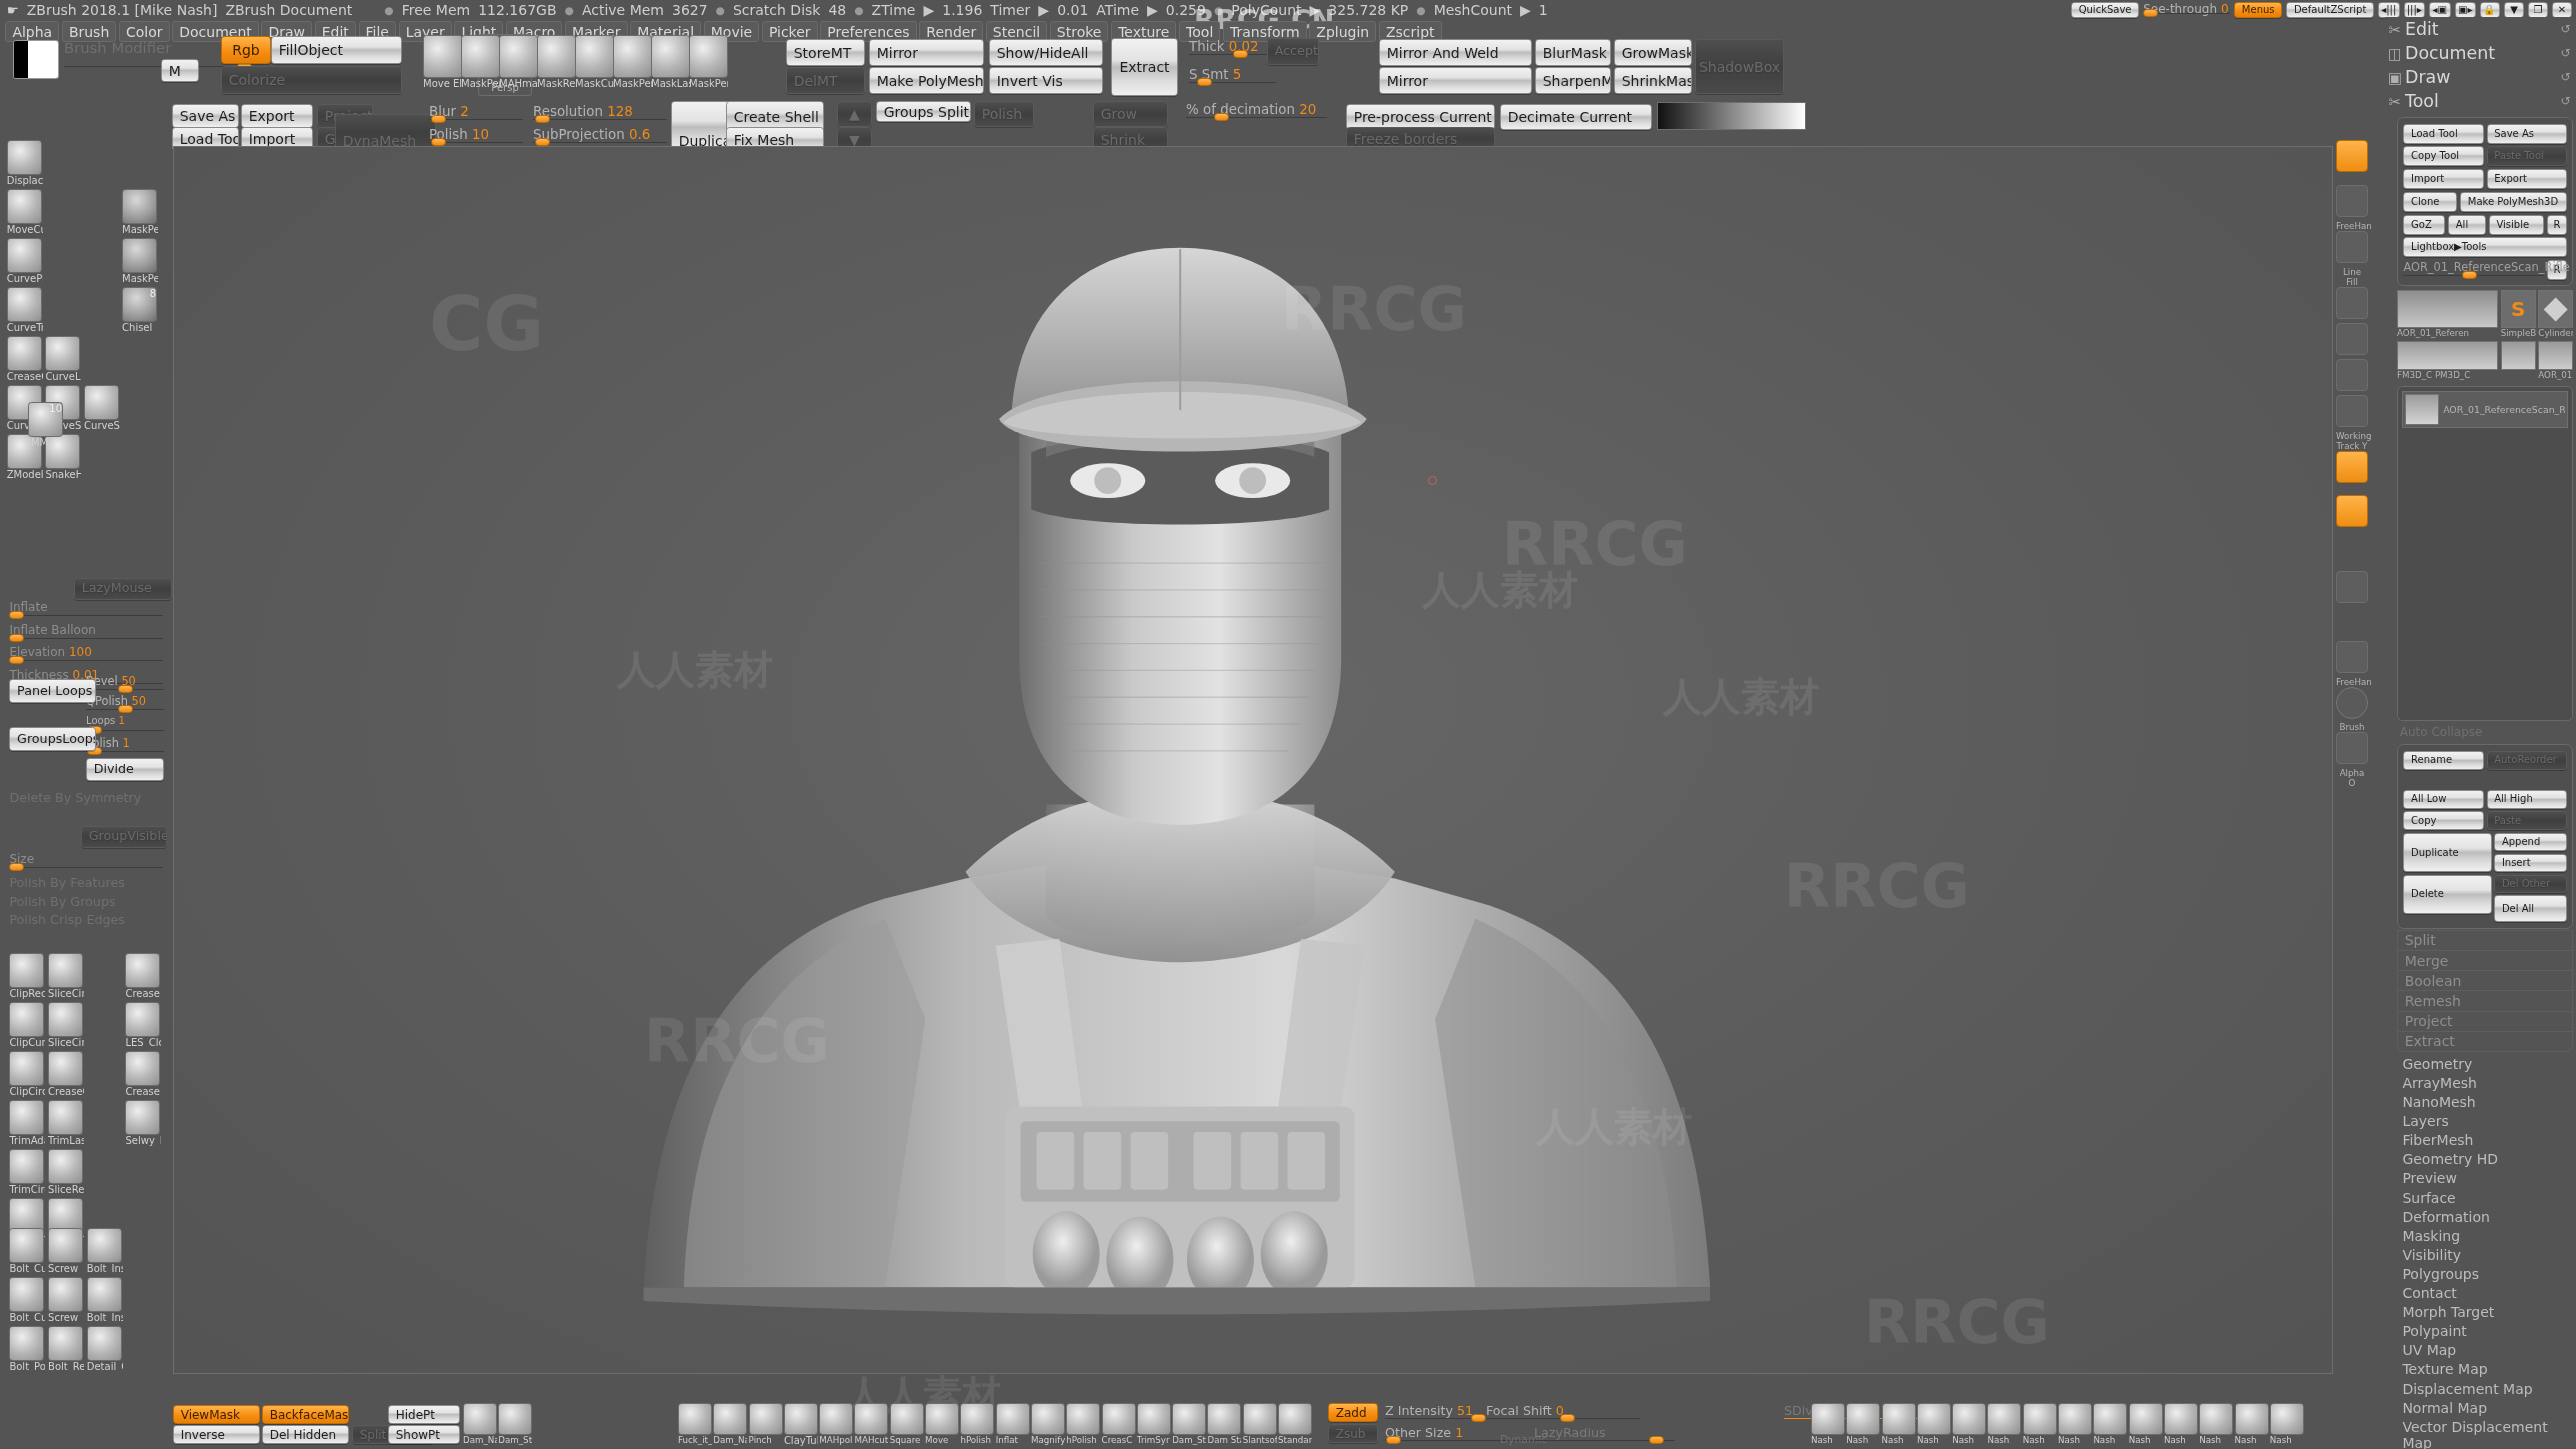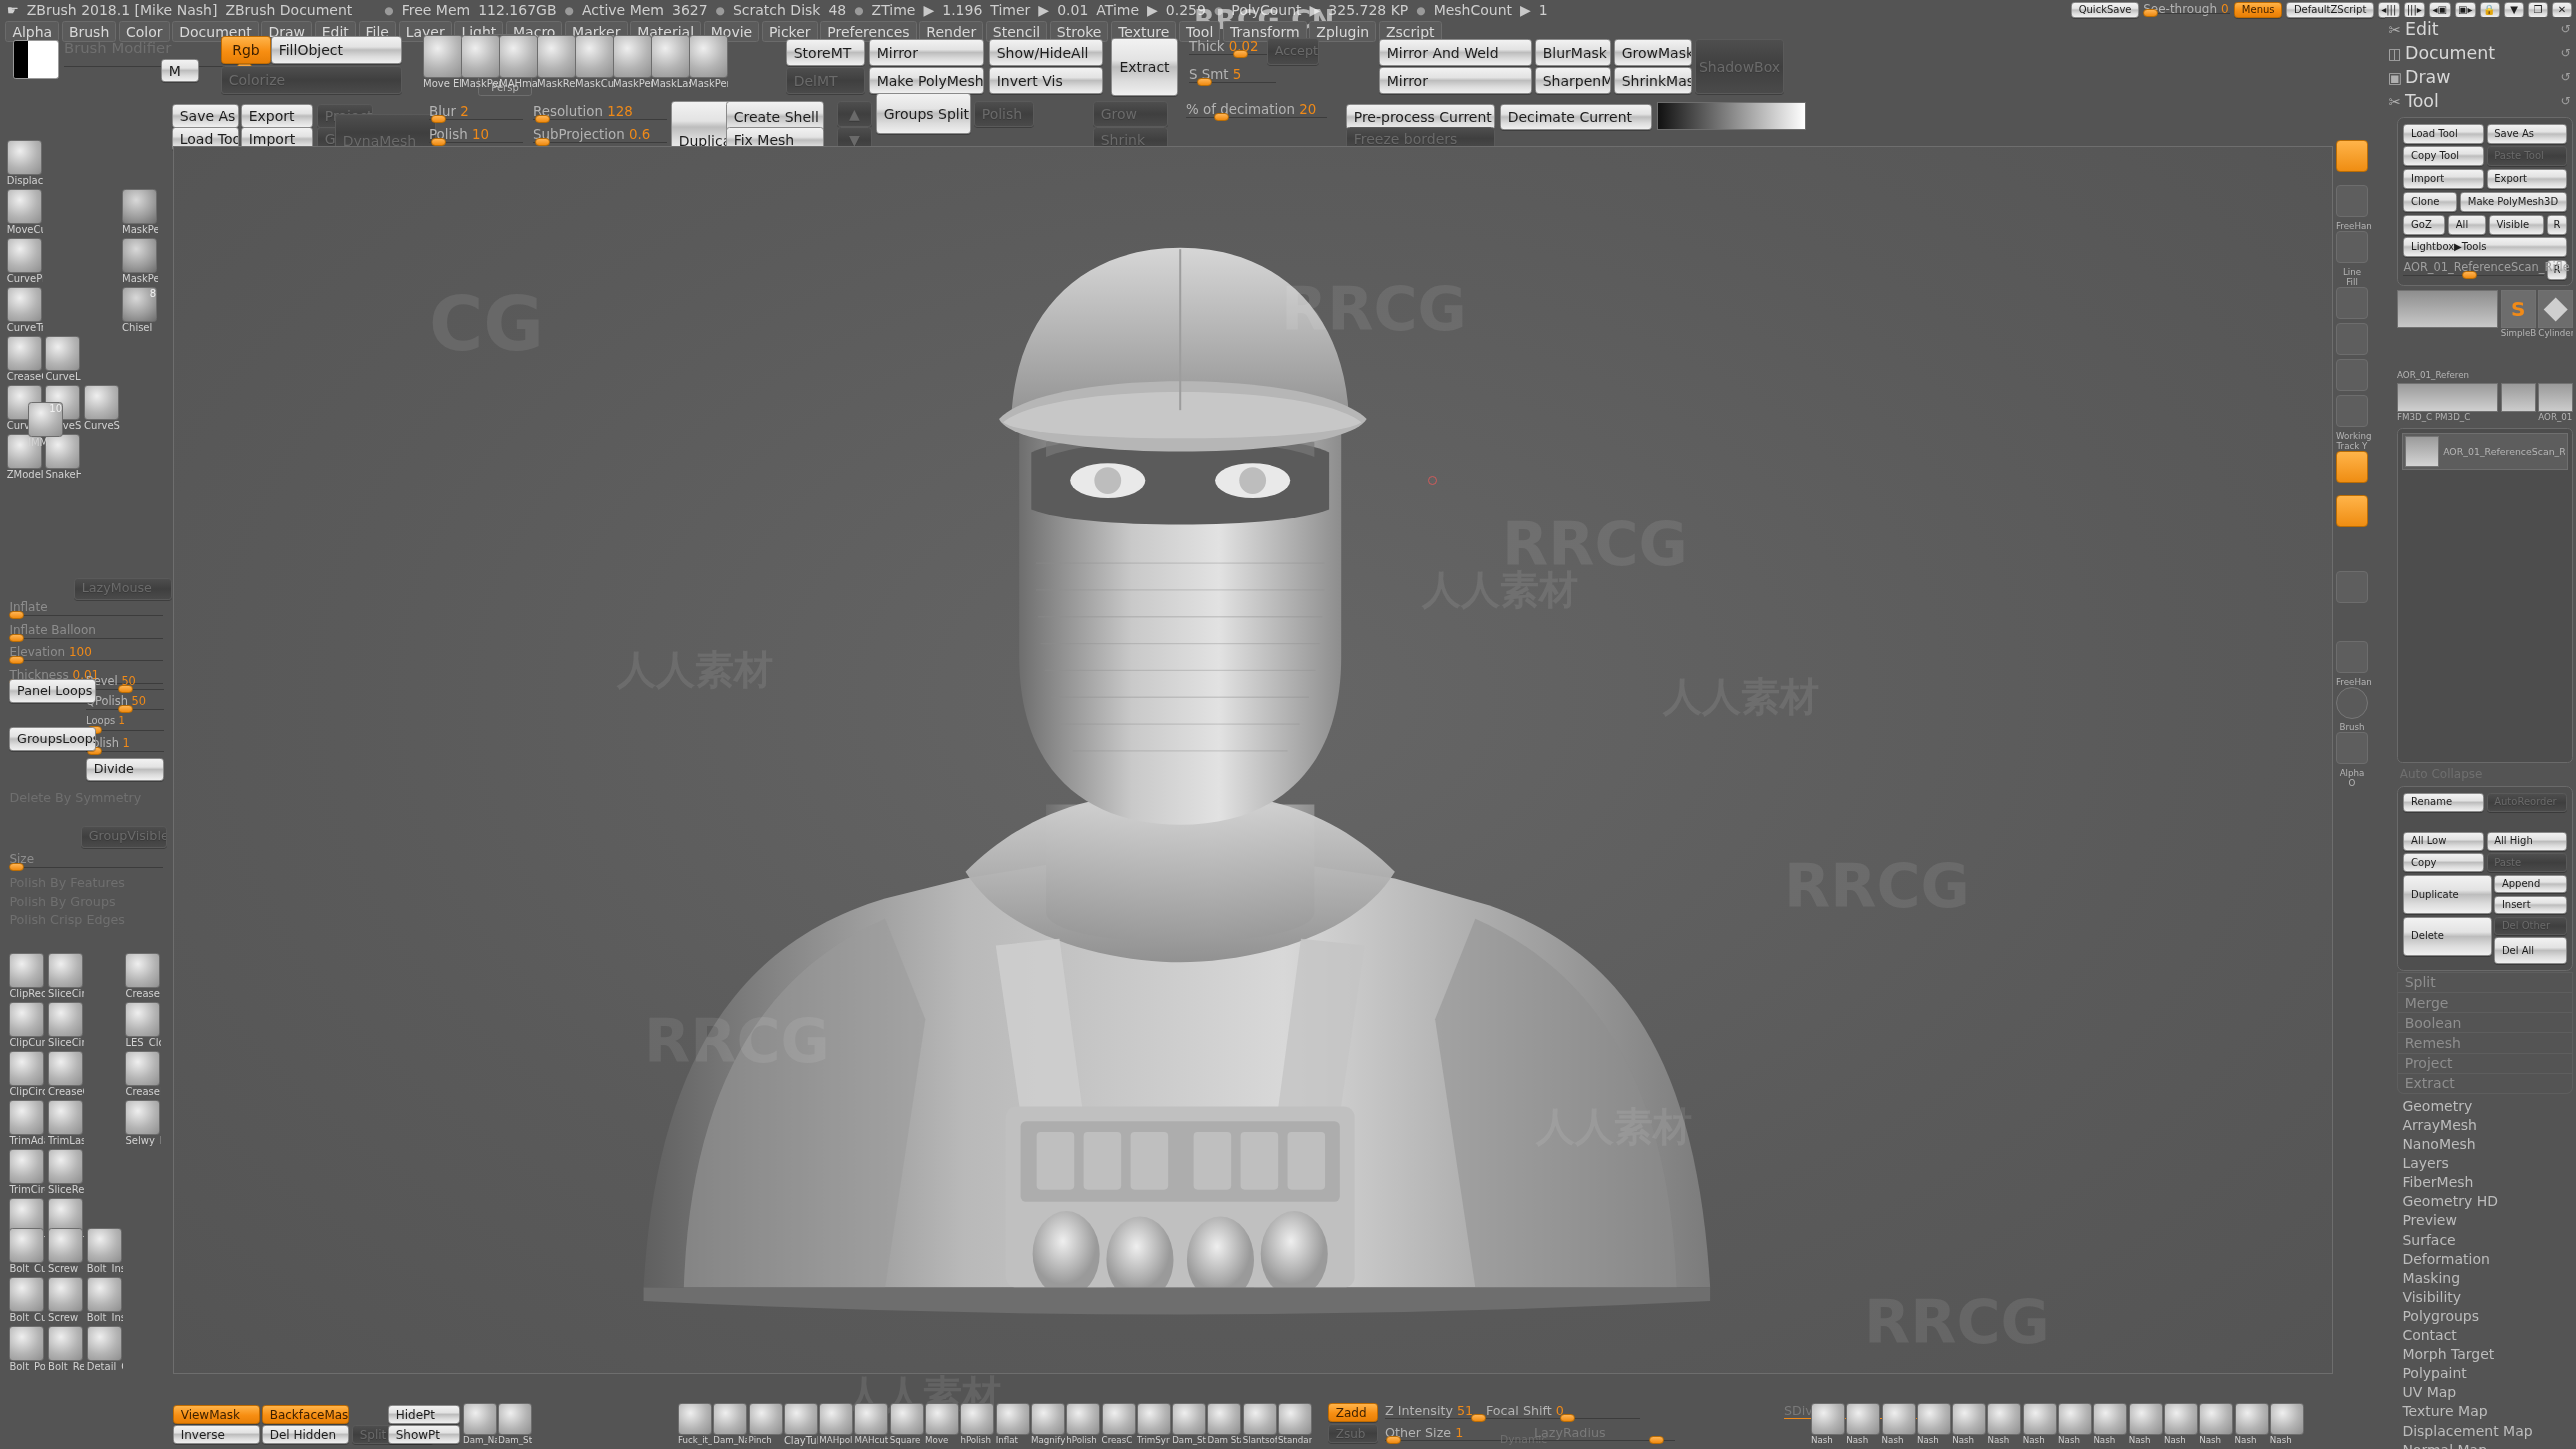--- a/index.html
+++ b/index.html
@@ -282,21 +282,21 @@
       <span class="val">0.6</span></div>
     <div class="track"></div>
       <div class="knob" style="left:2px;"></div>
   </div>
 
   <div class="zbtn" style="position:absolute;left:671px;top:101px;width:75px;height:52px;align-items:flex-end;padding-bottom:4px;">Duplicate</div>
   <div class="zbtn" style="position:absolute;left:726px;top:101px;width:98px;height:31px;">Create Shell</div>
   <div class="zbtn" style="position:absolute;left:726px;top:127px;width:98px;height:25.5px;">Fix Mesh</div>
   <div class="zbtn dis" style="position:absolute;left:837px;top:101px;width:35px;height:25.5px;justify-content:center;">▲</div>
   <div class="zbtn dis" style="position:absolute;left:837px;top:127px;width:35px;height:25.5px;justify-content:center;">▼</div>
-  <div class="zbtn" style="position:absolute;left:876px;top:93px;width:95px;height:41px;">Groups Split</div>
+  <div class="zbtn" style="position:absolute;left:876px;top:101px;width:95px;height:21px;">Groups Split</div>
   <div class="zbtn dis" style="position:absolute;left:974px;top:101px;width:60px;height:25.5px;">Polish</div>
 
   <div class="zbtn dis" style="position:absolute;left:1093px;top:101px;width:75px;height:25.5px;">Grow</div>
   <div class="zbtn dis" style="position:absolute;left:1093px;top:127px;width:75px;height:25.5px;">Shrink</div>
   <div class="slider" style="position:absolute;left:1186px;top:102px;width:141px;">
     <div class="lab"><span>% of decimation</span>
       <span class="val">20</span></div>
     <div class="track"></div>
       <div class="knob" style="left:28px;"></div>
   </div>
@@ -780,21 +780,21 @@
             <div class="knob" style="left:59px;"></div>
         </div>
         <div class="zbtn sm" style="width:20px;height:20px;justify-content:center;padding:0;">R</div>
       </div>
     </div>
 
     <div style="margin:4px 2.7px 0 12px;">
       <div style="display:flex;gap:2.7px;">
         <div style="flex:1;">
           <div style="height:38px;border:0.7px solid #717171;background:linear-gradient(#8e8e8e,#c8c8c8);"></div>
-          <div class="lbl-sm" style="font-size:8.7px;overflow:hidden;white-space:nowrap;margin-top:42px;">AOR_01_Referen</div>
+          <div class="lbl-sm" style="font-size:8.7px;overflow:hidden;white-space:nowrap;">AOR_01_Referen</div>
         </div>
         <div style="width:35px;">
           <div style="height:38px;border:0.7px solid #717171;background:#6d6d6d;display:flex;align-items:center;justify-content:center;color:#f08a18;font-size:20px;font-weight:bold;">S</div>
           <div class="lbl-sm" style="font-size:8.7px;overflow:hidden;white-space:nowrap;">SimpleBrush</div>
         </div>
         <div style="width:35px;">
           <div style="height:38px;border:0.7px solid #717171;background:#6d6d6d;display:flex;align-items:center;justify-content:center;">
             <div style="width:17.4px;height:17.4px;background:#cfcfcf;transform:rotate(45deg);"></div>
             </div>
           <div class="lbl-sm" style="font-size:8.7px;overflow:hidden;white-space:nowrap;">Cylinder PolyMesh</div>

